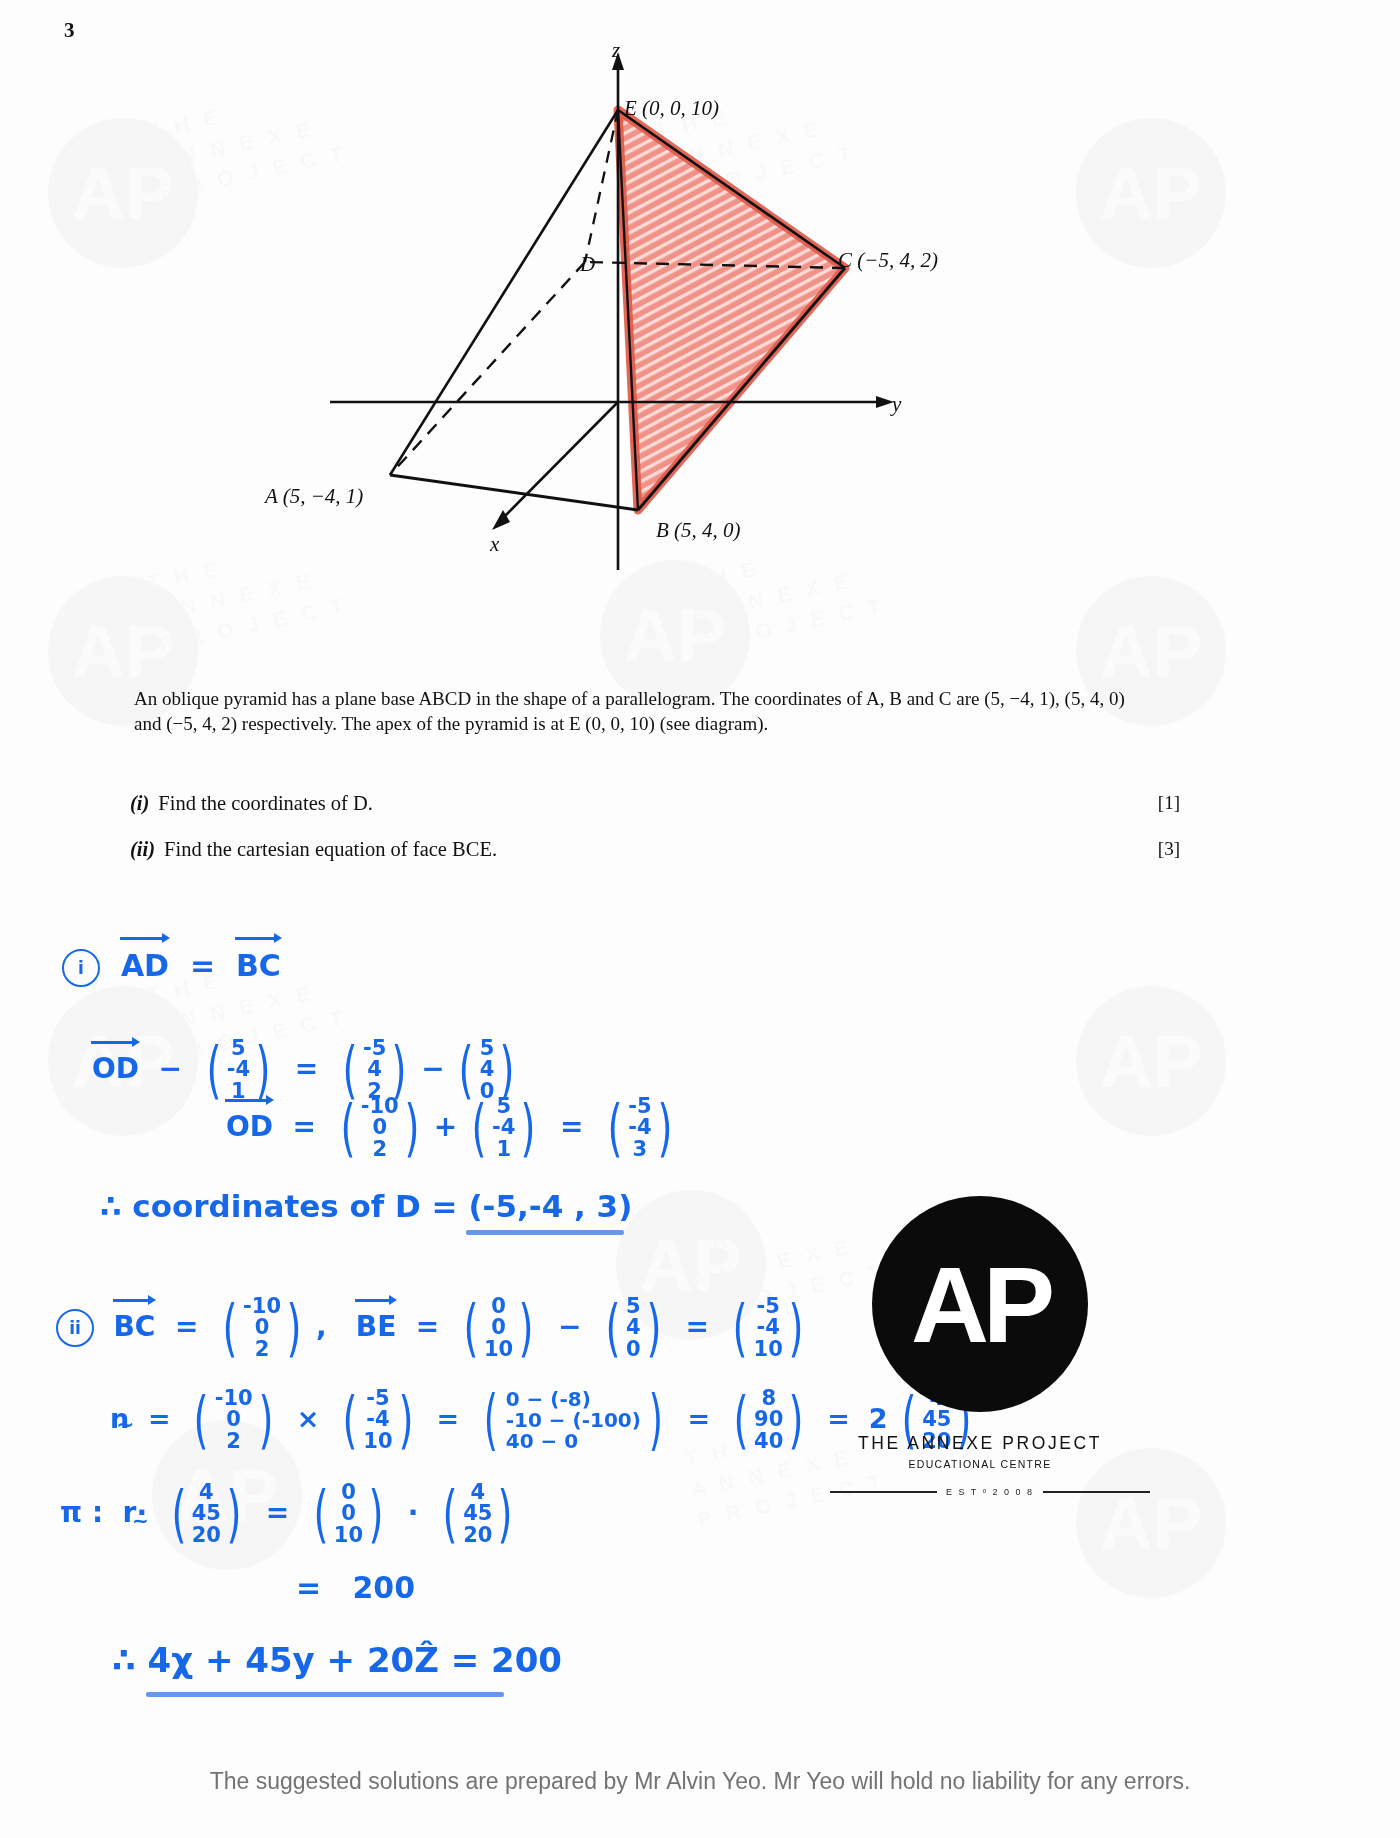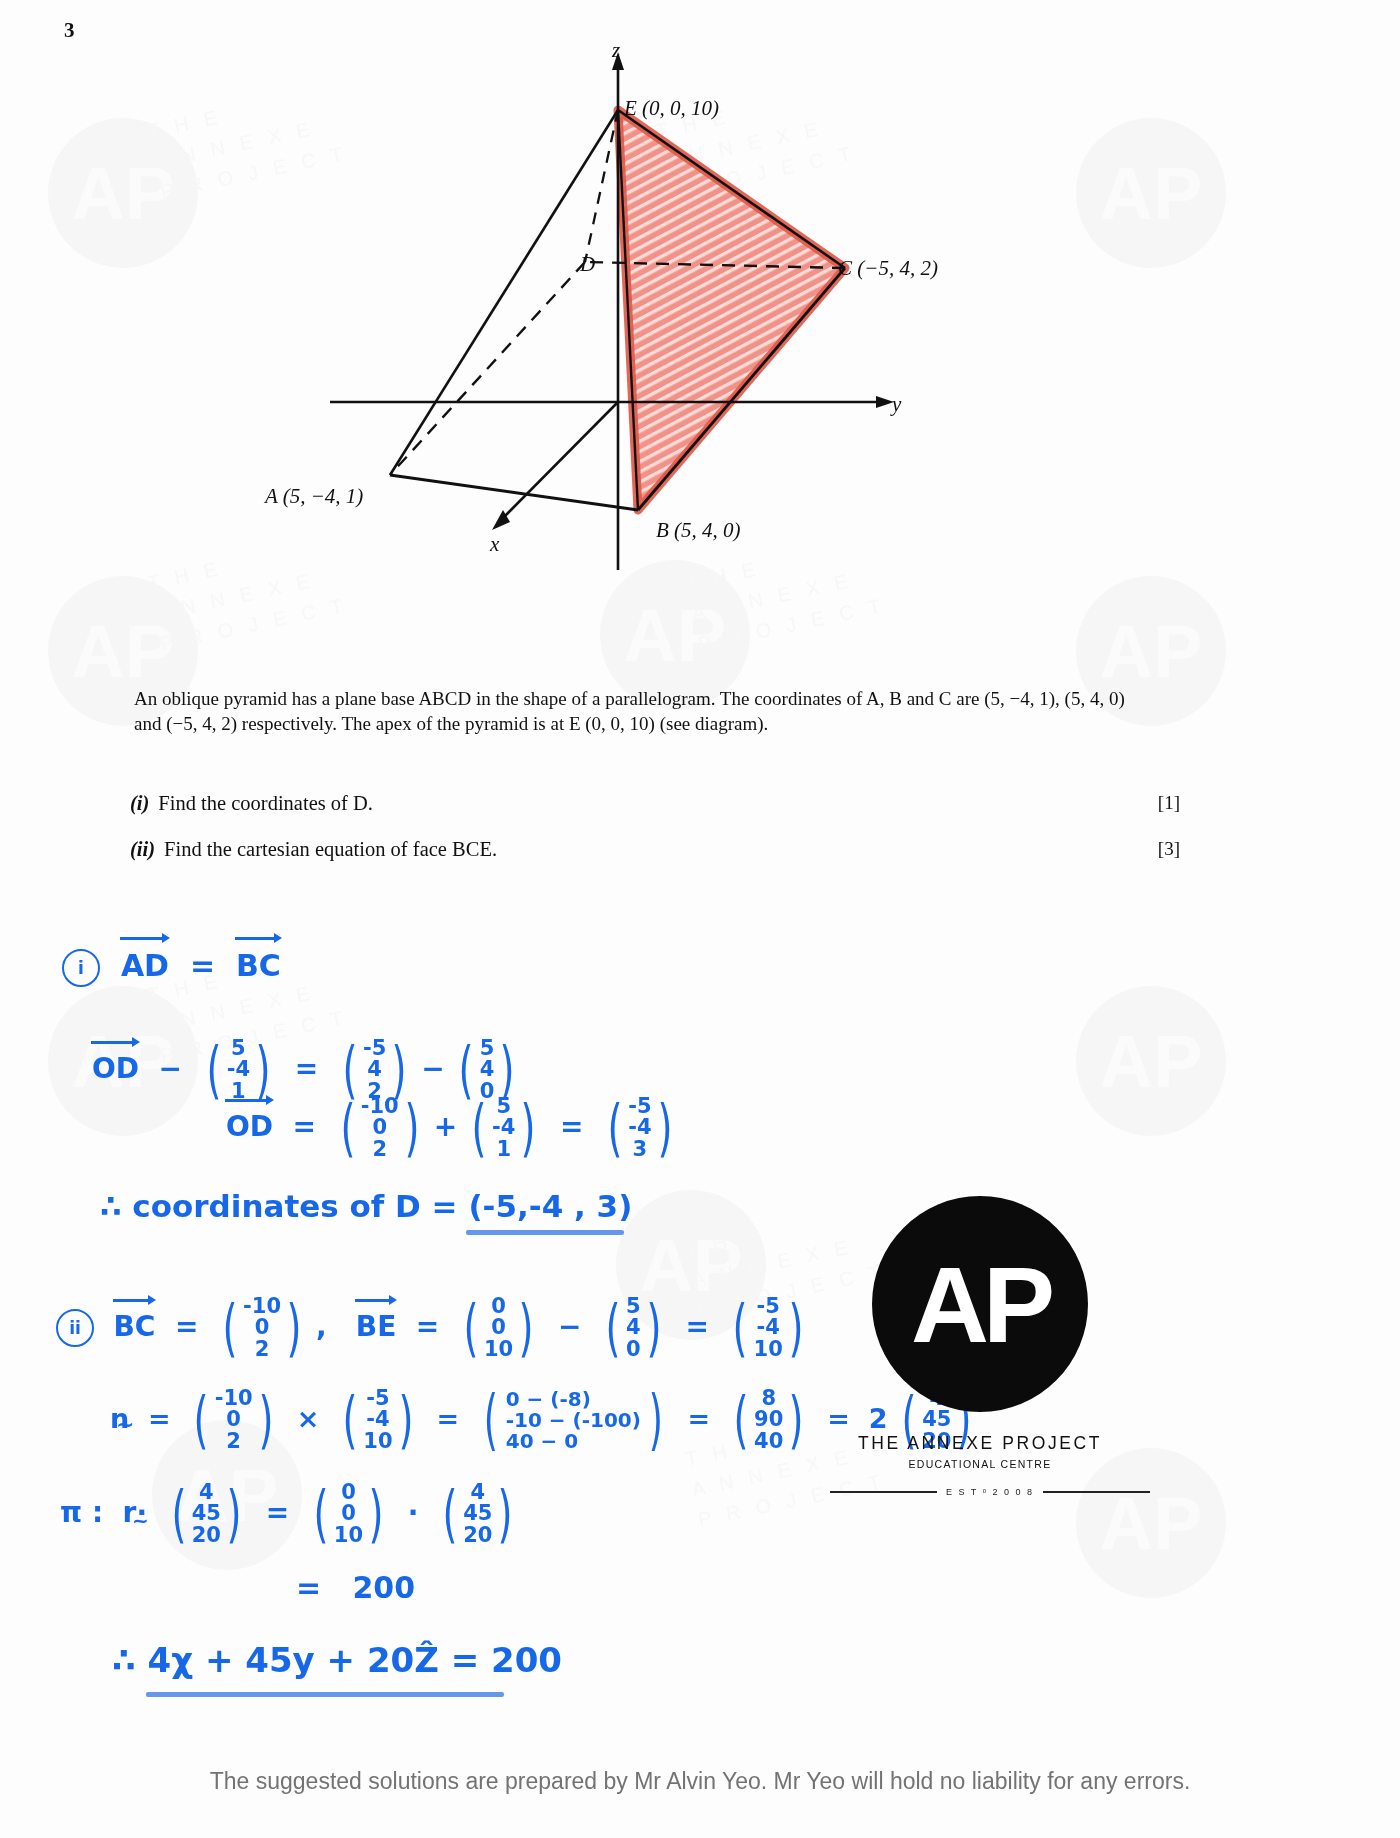--- a/index.html
+++ b/index.html
@@ -197,21 +197,21 @@
       <line x1="378" y1="470" x2="585" y2="228" stroke="#111" stroke-width="2.8"></line>
       <line x1="585" y1="228" x2="325" y2="222" stroke="#111" stroke-width="2.4" stroke-dasharray="13 9"></line>
       <line x1="325" y1="222" x2="130" y2="435" stroke="#111" stroke-width="2.4" stroke-dasharray="13 9"></line>
     </svg>
 
     <div class="dlabel" style="left:352px;top:-2px;">z</div>
     <div class="dlabel" style="left:632px;top:352px;">y</div>
     <div class="dlabel" style="left:230px;top:492px;">x</div>
 
     <div class="dlabel" style="left:364px;top:56px;">E (0, 0, 10)</div>
-    <div class="dlabel" style="left:578px;top:216px;">C (−5, 4, 2)</div>
+    <div class="dlabel" style="left:578px;top:208px;">C (−5, 4, 2)</div>
     <div class="dlabel" style="left:320px;top:212px;">D</div>
     <div class="dlabel" style="left:5px;top:444px;">A (5, −4, 1)</div>
     <div class="dlabel" style="left:396px;top:478px;">B (5, 4, 0)</div>
   </div>
 
   <div class="problem">An oblique pyramid has a plane base ABCD in the shape of a parallelogram.  The coordinates of A, B and C are (5, −4, 1), (5, 4, 0) and (−5, 4, 2) respectively.  The apex of the pyramid is at E (0, 0, 10) (see diagram).</div>
 
   <div class="qitem" id="q1">
     <span class="num">(i)</span><span>Find the coordinates of D.</span>
     <span class="marks">[1]</span>

